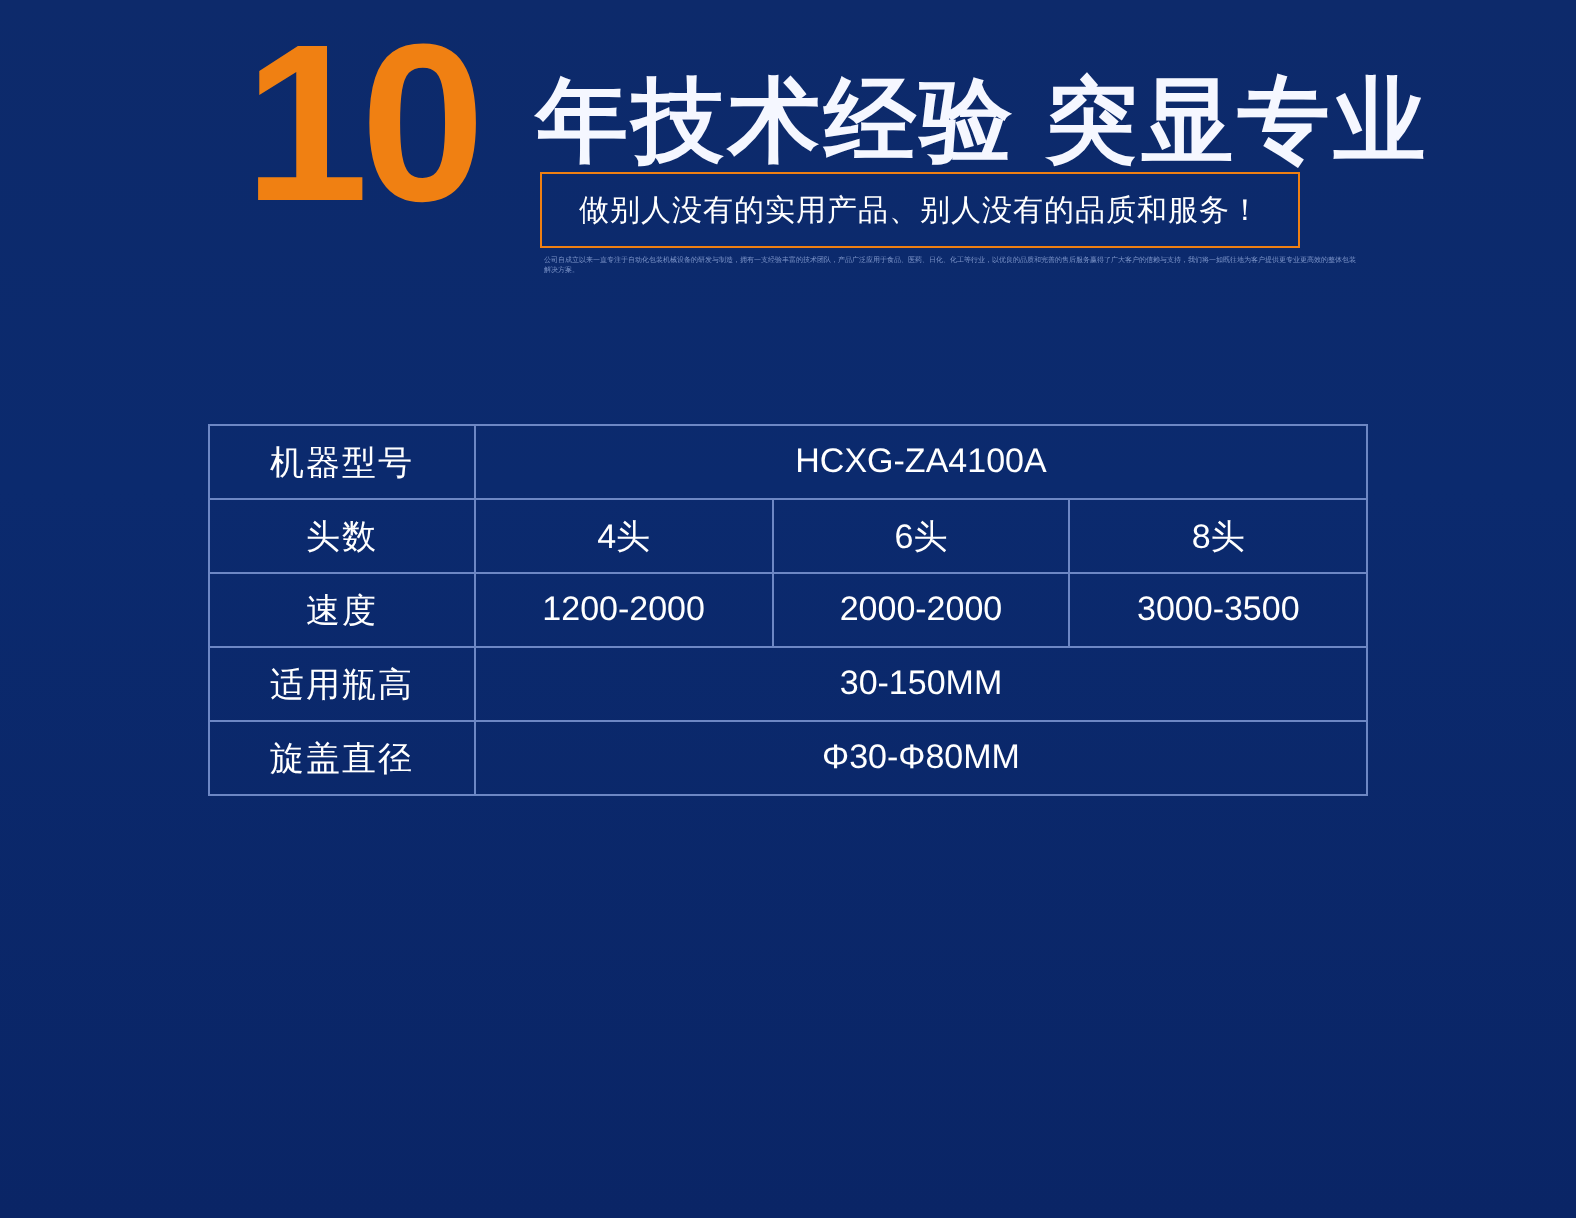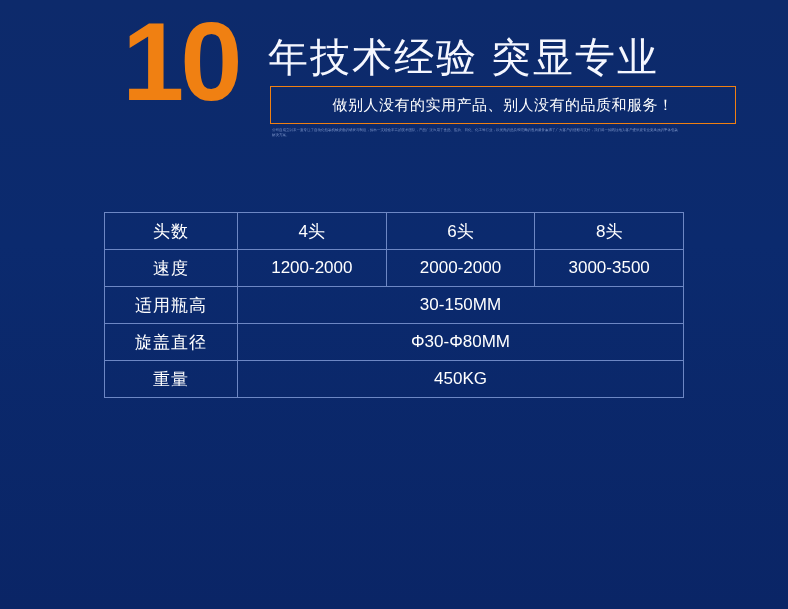--- a/index.html
+++ b/index.html
@@ -37,31 +37,31 @@
     line-height: 1;
     font-weight: bold;
     color: #f08012;
     letter-spacing: -4px;
     font-family: "Liberation Sans", sans-serif;
   }
   .headline {
     position: absolute;
     left: 268px;
     top: 30px;
-    font-size: 40px;
-    font-weight: normal;
+    font-size: 46px;
+    font-weight: bold;
     color: #f5f7ff;
     letter-spacing: 2px;
     white-space: nowrap;
   }
   .subline-box {
     position: absolute;
     left: 270px;
     top: 86px;
-    width: 466px;
+    width: 380px;
     height: 38px;
     border: 1px solid #f08012;
     box-sizing: border-box;
     display: flex;
     align-items: center;
     justify-content: center;
   }
   .subline {
     font-size: 15px;
     color: #ffffff;
@@ -125,40 +125,40 @@
     <div class="subline-box">
       <div class="subline">做别人没有的实用产品、别人没有的品质和服务！</div>
     </div>
     <div class="tinytext">公司自成立以来一直专注于自动化包装机械设备的研发与制造，拥有一支经验丰富的技术团队，产品广泛应用于食品、医药、日化、化工等行业，以优良的品质和完善的售后服务赢得了广大客户的信赖与支持，我们将一如既往地为客户提供更专业更高效的整体包装解决方案。</div>
   </div>
 
   <div class="table-wrap">
     <table class="spec">
       <tbody>
           <tr>
+            <td class="label">机器型号</td>
+            <td class="value" colspan="3">HCXG-ZA4100A</td>
+          </tr>
+          <tr>
             <td class="label">头数</td>
             <td class="value val-num">4头</td>
             <td class="value val-num">6头</td>
             <td class="value val-num">8头</td>
           </tr>
           <tr>
             <td class="label">速度</td>
             <td class="value val-num">1200-2000</td>
             <td class="value val-num">2000-2000</td>
             <td class="value val-num">3000-3500</td>
           </tr>
           <tr>
             <td class="label">适用瓶高</td>
             <td class="value" colspan="3">30-150MM</td>
           </tr>
           <tr>
             <td class="label">旋盖直径</td>
             <td class="value" colspan="3">Φ30-Φ80MM</td>
           </tr>
-          <tr>
-            <td class="label">重量</td>
-            <td class="value" colspan="3">450KG</td>
-          </tr>
         </tbody>
     </table>
   </div>
 
 </div>
 
 </body></html>

